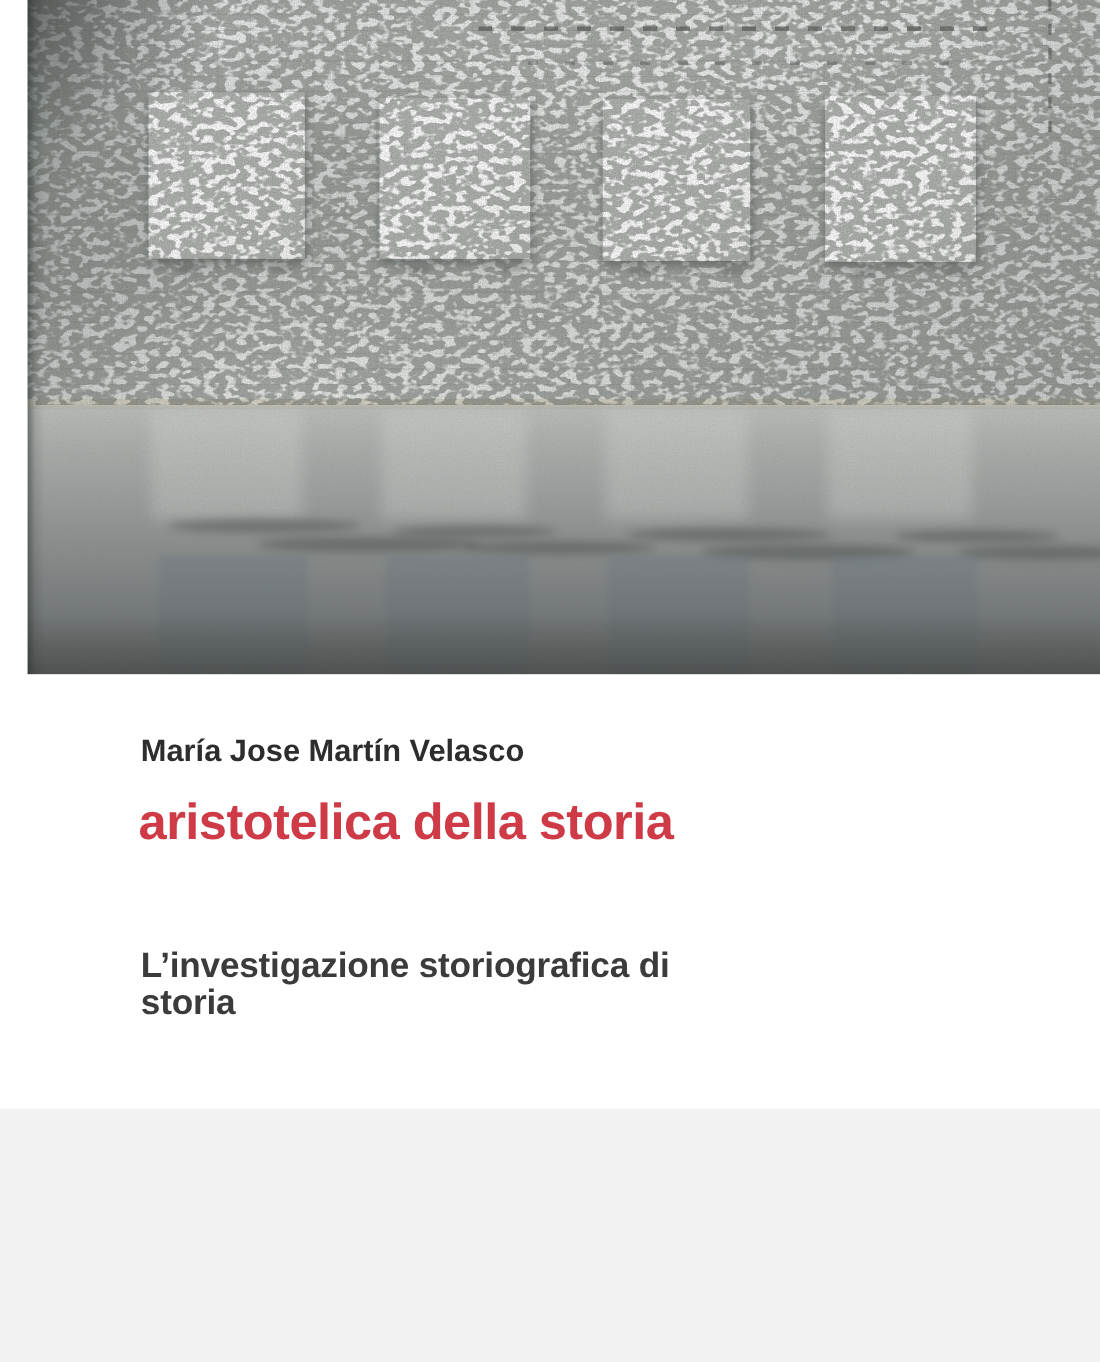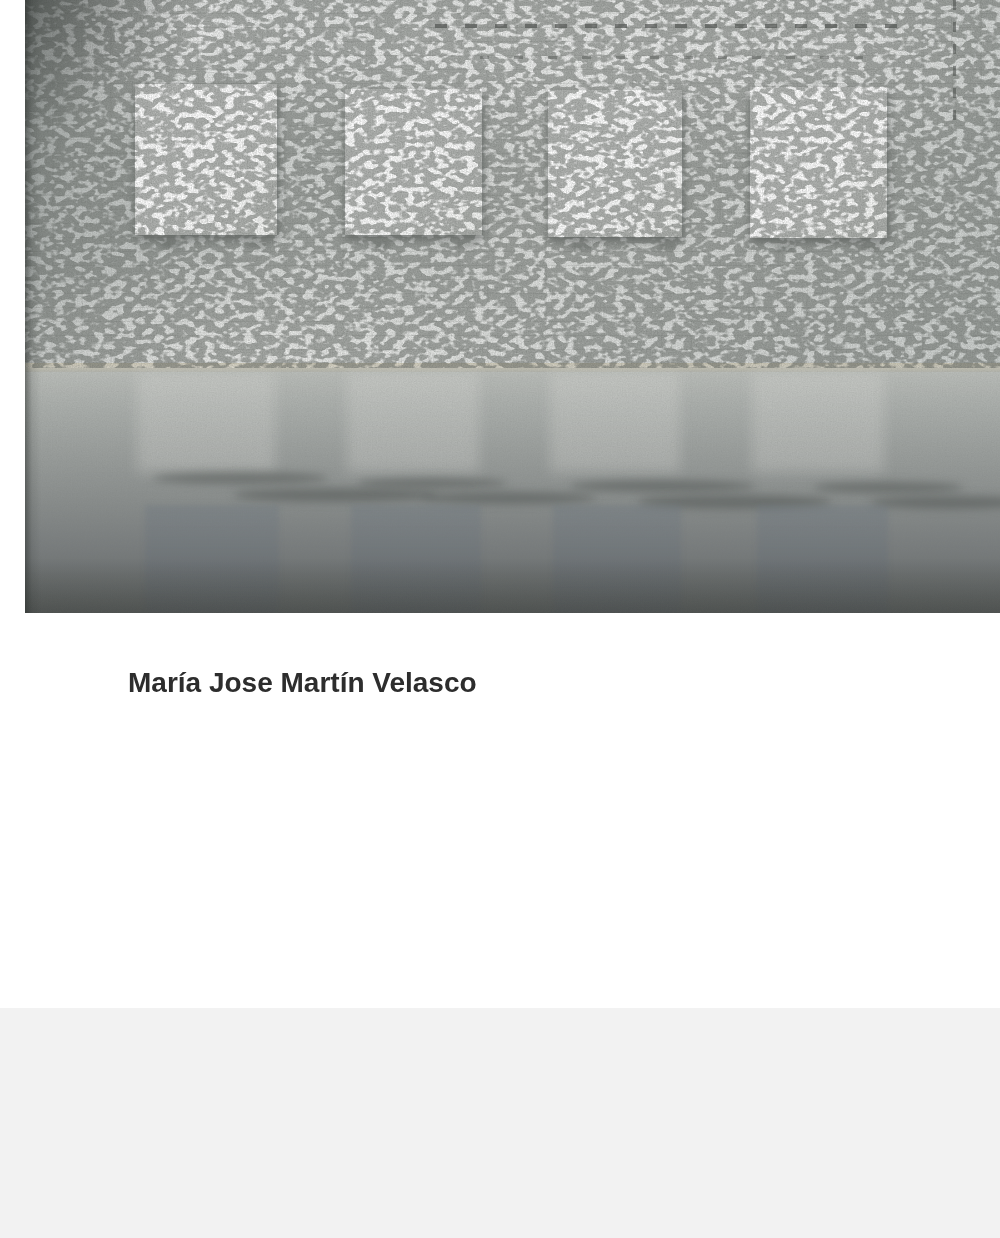--- a/index.html
+++ b/index.html
@@ -161,20 +161,23 @@
       <rect x="0" y="0" width="975" height="368" filter="url(#grain)" opacity="0.5"></rect>
       <rect x="0" y="0" width="975" height="368" filter="url(#specks)" opacity="0.45"></rect>
       <rect x="0" y="368" width="975" height="245" filter="url(#grain)" opacity="0.22"></rect>
     </svg>
     <div class="photo-vignette"></div>
   </div>
 
   <div class="author">María Jose Martín Velasco</div>
 
   <div class="title">
+    <div>aristotelica della storia</div>
   </div>
 
   <div class="subtitle">
+    <div>L’investigazione storiografica di</div>
+    <div>storia</div>
   </div>
 
   <div class="band"></div>
 
 </div>
 
 </body></html>

